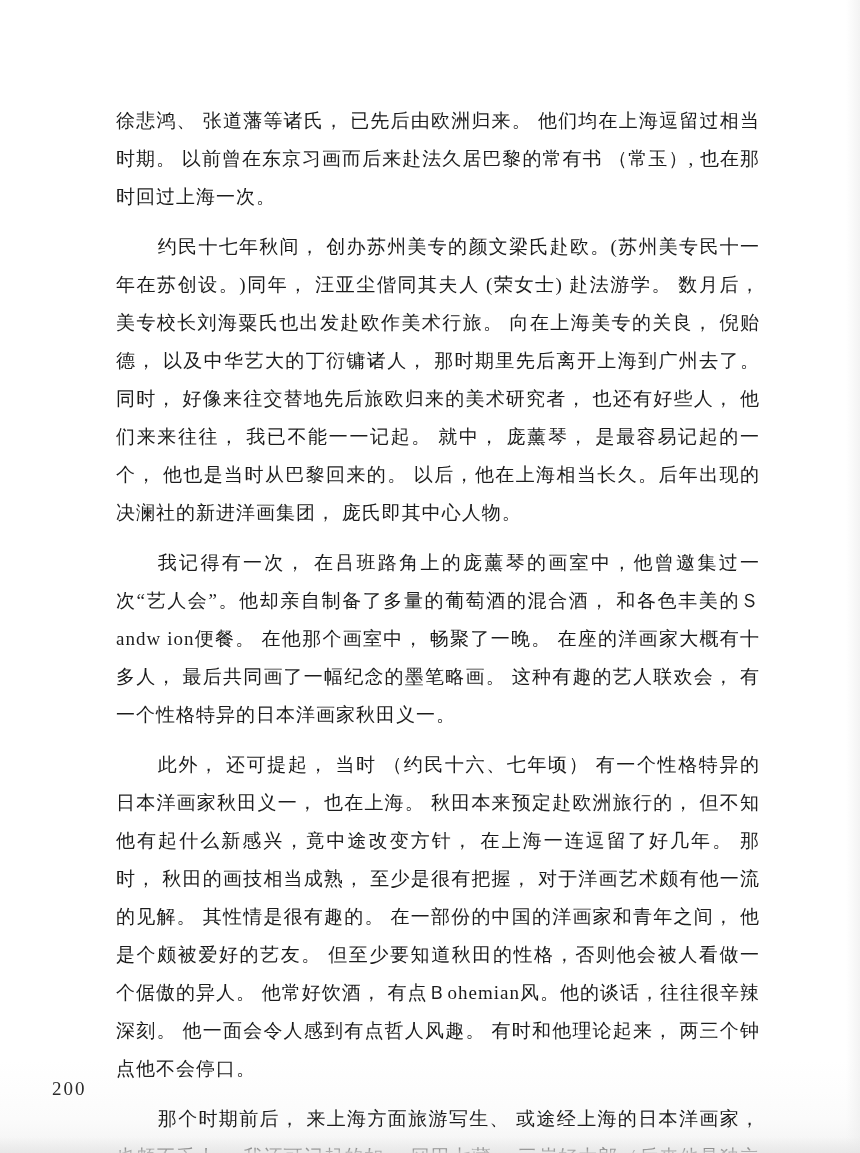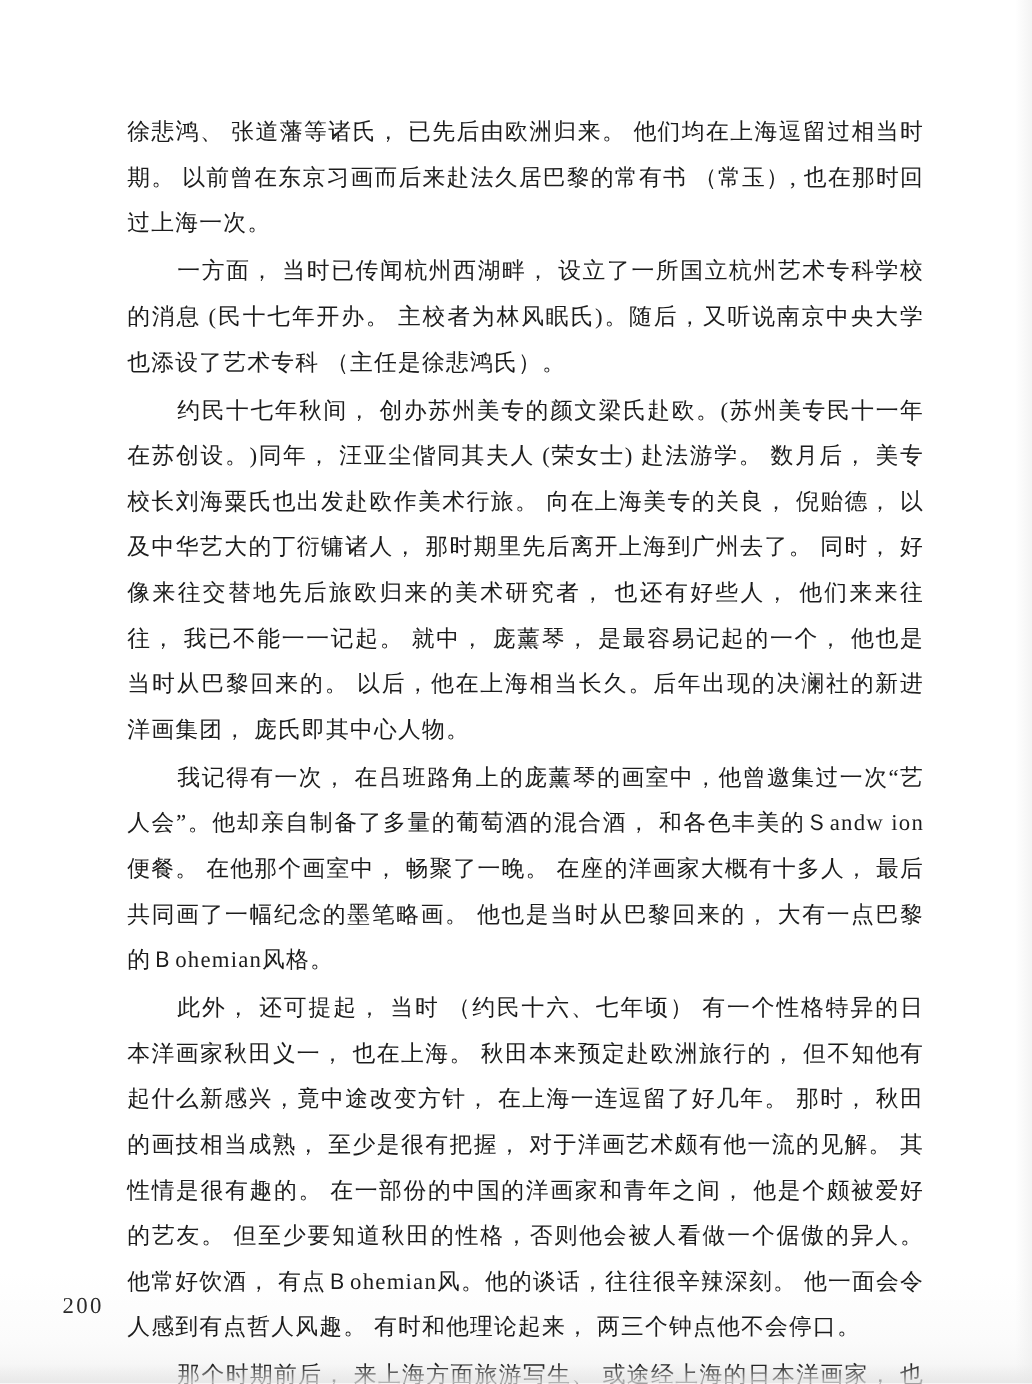--- a/index.html
+++ b/index.html
@@ -43,43 +43,42 @@
     left: 104px;
     top: 90px;
     width: 668px;
     color: #1c1c1c;
     font-size: 19px;
     line-height: 38px;
     text-align: justify;
     letter-spacing: 1px;
   }
   .para {
-    margin: 2px;
+    margin: 12px;
   }
   .para.indent {
     text-indent: 2.2em;
   }
   .page-number {
     position: absolute;
     left: 52px;
     top: 1078px;
     font-size: 19px;
     letter-spacing: 2px;
     color: #2a2a2a;
     font-family: "Liberation Serif", "DejaVu Serif", serif;
   }
 </style>
 </head>
 <body>
 
 <div class="scan-page">
   <div class="text-block">
     <p class="para">徐悲鸿、 张道藩等诸氏， 已先后由欧洲归来。 他们均在上海逗留过相当时期。 以前曾在东京习画而后来赴法久居巴黎的常有书 （常玉）, 也在那时回过上海一次。</p>
-    <p class="para indent">一方面， 当时已传闻杭州西湖畔， 设立了一所国立杭州艺术专科学校的消息 (民十七年开办。 主校者为林风眠氏)。随后，又听说南京中央大学也添设了艺术专科 （主任是徐悲鸿氏）。</p>
     <p class="para indent">约民十七年秋间， 创办苏州美专的颜文梁氏赴欧。(苏州美专民十一年在苏创设。)同年， 汪亚尘偕同其夫人 (荣女士) 赴法游学。 数月后， 美专校长刘海粟氏也出发赴欧作美术行旅。 向在上海美专的关良， 倪贻德， 以及中华艺大的丁衍镛诸人， 那时期里先后离开上海到广州去了。 同时， 好像来往交替地先后旅欧归来的美术研究者， 也还有好些人， 他们来来往往， 我已不能一一记起。 就中， 庞薰琴， 是最容易记起的一个， 他也是当时从巴黎回来的。 以后，他在上海相当长久。后年出现的决澜社的新进洋画集团， 庞氏即其中心人物。</p>
-    <p class="para indent">我记得有一次， 在吕班路角上的庞薰琴的画室中，他曾邀集过一次“艺人会”。他却亲自制备了多量的葡萄酒的混合酒， 和各色丰美的Ｓandw ion便餐。 在他那个画室中， 畅聚了一晚。 在座的洋画家大概有十多人， 最后共同画了一幅纪念的墨笔略画。 他也是当时从巴黎回来的， 大有一点巴黎的Ｂohemian风格。</p>
+    <p class="para indent">我记得有一次， 在吕班路角上的庞薰琴的画室中，他曾邀集过一次“艺人会”。他却亲自制备了多量的葡萄酒的混合酒， 和各色丰美的Ｓandw ion便餐。 在他那个画室中， 畅聚了一晚。 在座的洋画家大概有十多人， 最后共同画了一幅纪念的墨笔略画。 这种有趣的艺人联欢会， 有一个性格特异的日本洋画家秋田义一。</p>
     <p class="para indent">此外， 还可提起， 当时 （约民十六、七年顷） 有一个性格特异的日本洋画家秋田义一， 也在上海。 秋田本来预定赴欧洲旅行的， 但不知他有起什么新感兴，竟中途改变方针， 在上海一连逗留了好几年。 那时， 秋田的画技相当成熟， 至少是很有把握， 对于洋画艺术颇有他一流的见解。 其性情是很有趣的。 在一部份的中国的洋画家和青年之间， 他是个颇被爱好的艺友。 但至少要知道秋田的性格，否则他会被人看做一个倨傲的异人。 他常好饮酒， 有点Ｂohemian风。他的谈话，往往很辛辣深刻。 他一面会令人感到有点哲人风趣。 有时和他理论起来， 两三个钟点他不会停口。</p>
     <p class="para indent">那个时期前后， 来上海方面旅游写生、 或途经上海的日本洋画家， 也颇不乏人。 我还可记起的如： 冈田七藏、 三岸好太郎（后来他是独立美术协会的一作家。已故世)。还有两次少留于上海的有岛生马。(当时他还属二 科 会 的 中 心人物）。也有长谷川升、 中川纪元、 铃木良三、 满谷国四郎、 柚木久太， 以及其他等等。除了有岛氏而外， 其他诸人大致都在上海开过旅行画展， 对于上海方面总算遗留过一些良好印象的。</p>
   </div>
   <div class="page-number">200</div>
   <div class="scan-edge-right"></div>
   <div class="scan-edge-bottom"></div>
 </div>
 
 </body></html>

